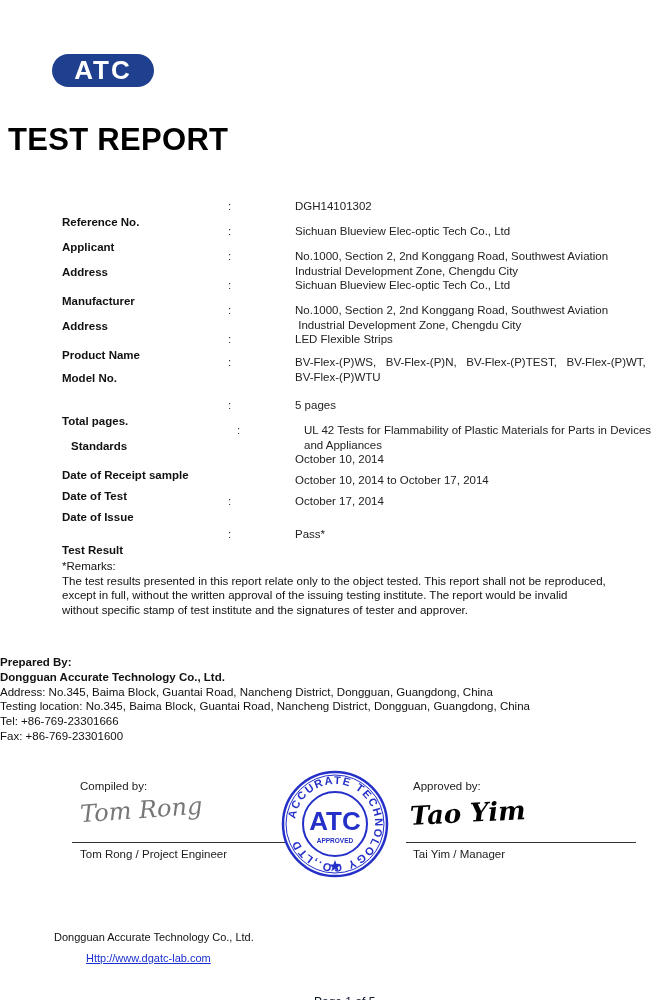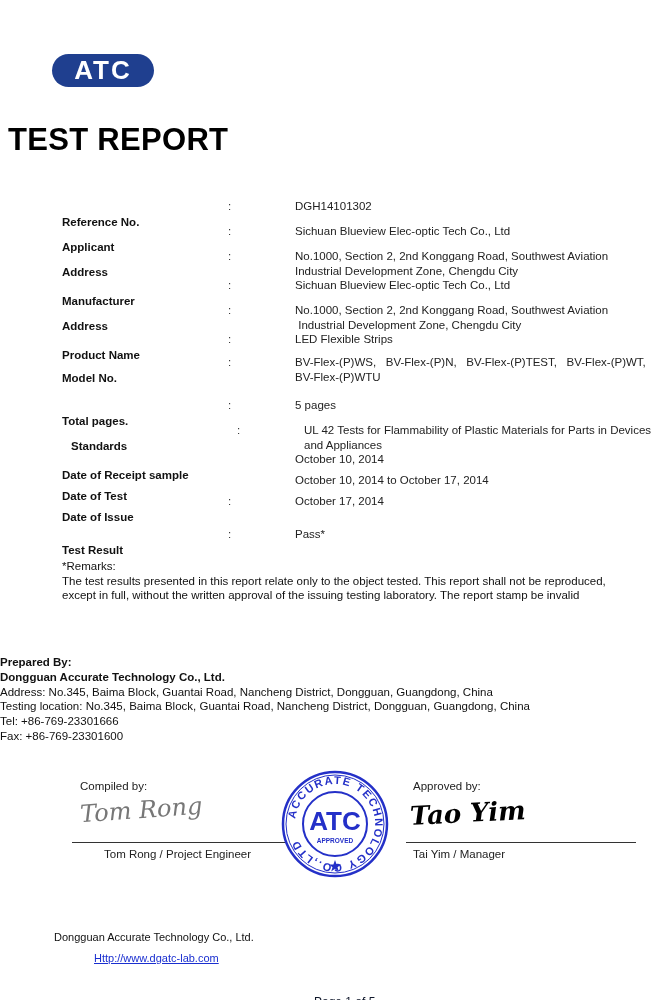--- a/index.html
+++ b/index.html
@@ -25,21 +25,21 @@
   .prepared { position: absolute; left: 0; width: 666px; top: 655px; text-align: left; font-size: 11.5px; line-height: 14.8px; color: #111; }
   .prepared .b { font-weight: bold; }
 
   .sig-label { position: absolute; font-size: 11.5px; color: #222; }
   .sig-line { position: absolute; height: 1px; background: #333; }
   .signature { position: absolute; font-family: "DejaVu Serif", serif; font-style: italic; }
 
   .stamp { position: absolute; left: 281px; top: 770px; width: 108px; height: 108px; }
 
   .footer-co { position: absolute; left: 54px; top: 931px; font-size: 11px; color: #111; }
-  .footer-link { position: absolute; left: 54px; top: 952px; font-size: 11px; color: #1a2fd0; text-decoration: underline; padding-left: 40px; }
+  .footer-link { position: absolute; left: 46px; top: 952px; font-size: 11px; color: #1a2fd0; text-decoration: underline; padding-left: 40px; }
   .footer-page { position: absolute; left: 314px; top: 951px; font-size: 12px; color: #0f172a; margin-top: 44px; }
 </style>
 </head>
 <body>
 
 <div class="logo">
   <span>ATC</span>
 </div>
 
 <div class="title">TEST REPORT</div>
@@ -138,36 +138,37 @@
       <div class="colon">:</div>
       <div class="value">
         <div>Pass*</div>
       </div>
     </div>
   </div>
 
 <div class="remarks">
   <div>*Remarks:</div>
   <div>The test results presented in this report relate only to the object tested. This report shall not be reproduced,</div>
-  <div>except in full, without the written approval of the issuing testing laboratory.  The report stamp be invalid</div>
+  <div>except in full, without the written approval of the issuing testing institute.  The report would be invalid</div>
+  <div>without specific stamp of test institute and the signatures of tester and approver.</div>
 </div>
 
 <div class="prepared">
   <div class="b">Prepared By:</div>
   <div class="b">Dongguan Accurate Technology Co., Ltd.</div>
   <div>Address: No.345, Baima Block, Guantai Road, Nancheng District, Dongguan, Guangdong, China</div>
   <div>Testing location: No.345, Baima Block, Guantai Road, Nancheng District, Dongguan, Guangdong, China</div>
   <div>Tel: +86-769-23301666</div>
   <div>Fax: +86-769-23301600</div>
 </div>
 
 <div class="sig-label" style="left:80px; top:780px;">Compiled by:</div>
 <div class="signature" style="left:80px; top:796px; font-size:24px; color:#777; transform:rotate(-4deg);">Tom Rong</div>
 <div class="sig-line" style="left:72px; top:842px; width:214px;"></div>
-<div class="sig-label" style="left:80px; top:848px;margin-left:24px;">Tom Rong / Project Engineer</div>
+<div class="sig-label" style="left:80px; top:848px;">Tom Rong / Project Engineer</div>
 
 <div class="sig-label" style="left:413px; top:780px;">Approved by:</div>
 <div class="signature" style="left:410px; top:798px; font-size:26px; color:#000; font-weight:bold; transform:rotate(-3deg);">Tao Yim</div>
 <div class="sig-line" style="left:406px; top:842px; width:230px;"></div>
 <div class="sig-label" style="left:413px; top:848px;">Tai Yim / Manager</div>
 
 <svg class="stamp" viewBox="0 0 108 108">
   <defs>
     <path id="ringPath" d="M 54,54 m -40,0 a 40,40 0 1,1 80,0 a 40,40 0 1,1 -80,0"></path>
   </defs>

